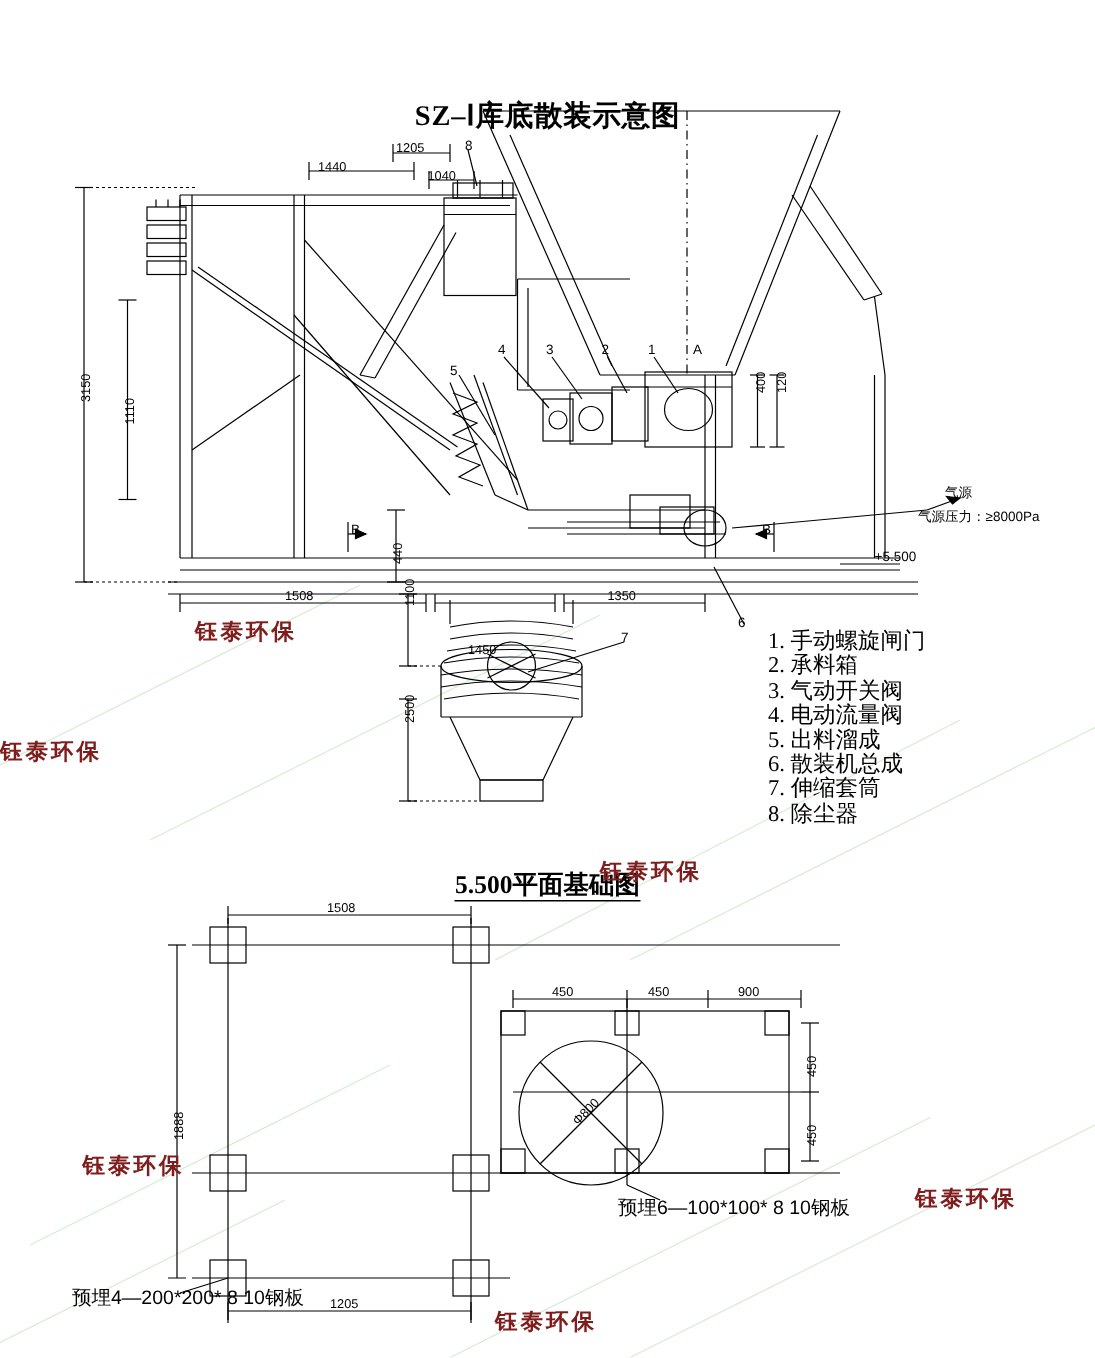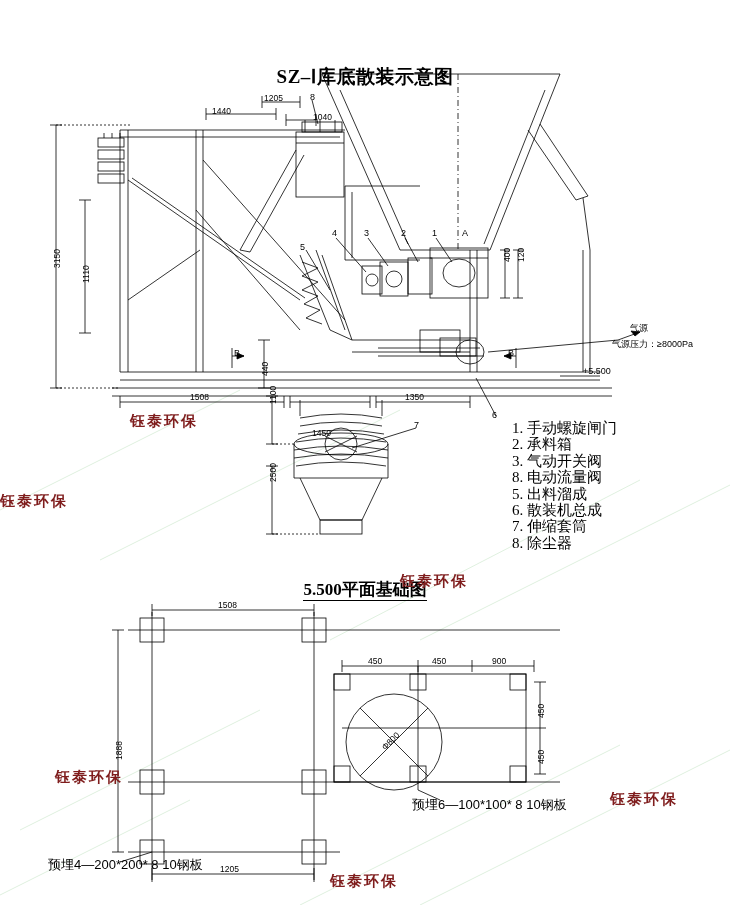--- a/index.html
+++ b/index.html
@@ -351,32 +351,32 @@
 
   <div class="title">SZ–Ⅰ库底散装示意图</div>
   <div class="subtitle">
     <span>5.500平面基础图</span>
   </div>
 
   <div class="legend">
     <div>1. 手动螺旋闸门</div>
     <div>2. 承料箱</div>
     <div>3. 气动开关阀</div>
-    <div>8. 电动流量阀</div>
+    <div>4. 电动流量阀</div>
     <div>5. 出料溜成</div>
     <div>6. 散装机总成</div>
     <div>7. 伸缩套筒</div>
     <div>8. 除尘器</div>
   </div>
 
   <div class="lbl v" style="left:52px; top:268px;">3150</div>
   <div class="lbl v" style="left:81px; top:283px;">1110</div>
   <div class="lbl" style="left:212px; top:106px;">1440</div>
   <div class="lbl" style="left:264px; top:93px;">1205</div>
-  <div class="lbl" style="left:285px; top:112px;margin-left:28px;">1040</div>
+  <div class="lbl" style="left:285px; top:112px;">1040</div>
   <div class="lbl v" style="left:260px; top:376px;">440</div>
   <div class="lbl" style="left:190px; top:392px;">1508</div>
   <div class="lbl" style="left:312px; top:392px;margin-top:36px;">1450</div>
   <div class="lbl" style="left:405px; top:392px;">1350</div>
   <div class="lbl v" style="left:268px; top:404px;">1100</div>
   <div class="lbl v" style="left:268px; top:482px;">2500</div>
   <div class="lbl v" style="left:502px; top:262px;">400</div>
   <div class="lbl v" style="left:516px; top:262px;">120</div>
   <div class="lbl" style="left:583px; top:366px; font-size:9px;">+5.500</div>
 

